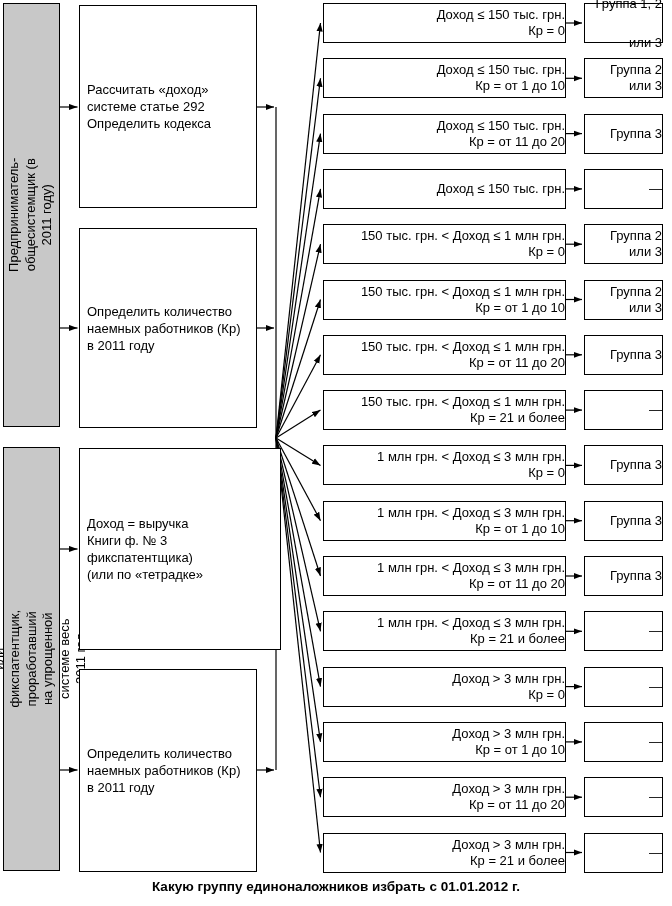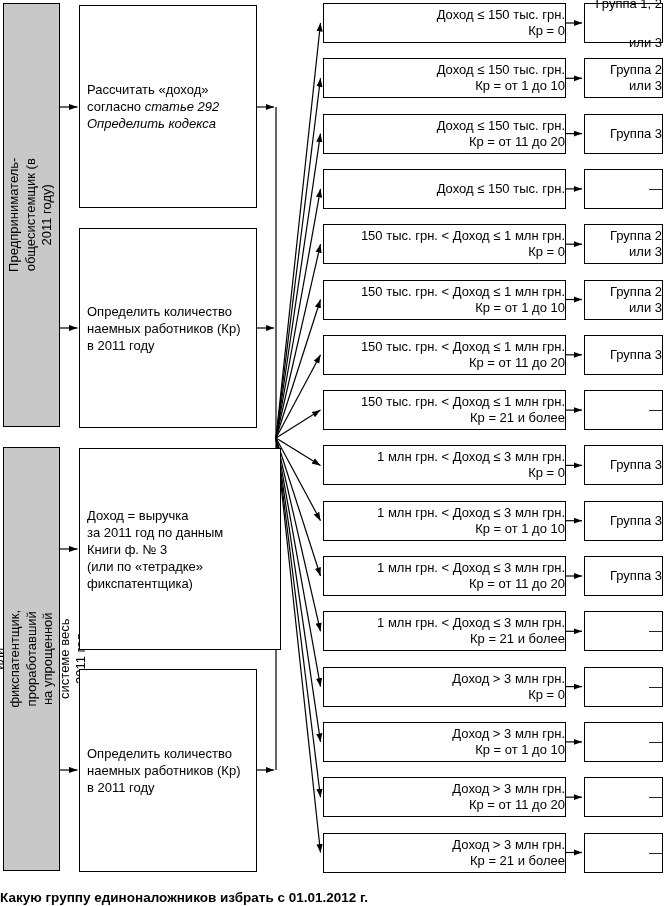--- a/index.html
+++ b/index.html
@@ -50,30 +50,30 @@
   }
   .cond-box, .res-box {
     display: flex;
     flex-direction: column;
     justify-content: center;
     text-align: center;
     font-size: 13px;
     line-height: 16px;
     align-items: flex-end;
   }
-  .it { font-style: italic; }
+  .it { }
   #caption {
     position: absolute;
     left: 0;
     top: 879px;
     width: 672px;
+    text-align: center;
     font-size: 13.5px;
     font-weight: bold;
     z-index: 2;
-    margin-top: 11px;
   }
 </style>
 </head>
 <body>
 
 <div id="stage">
 
   <svg id="connector-svg" viewBox="0 0 672 906" xmlns="http://www.w3.org/2000/svg">
     <defs>
       <marker id="ah" markerUnits="userSpaceOnUse" markerWidth="9" markerHeight="7" refX="8.5" refY="3.5" orient="auto">
@@ -130,34 +130,33 @@
   </div>
 
   <div class="box vlabel" id="vlabel-1" style="left:3px; top:447px; width:57px; height:424px;">
     <div class="vtext">Единоналожник или фикспатентщик, проработавший
 на упрощенной системе весь 2011 год</div>
   </div>
 
   <div id="proc-boxes">
       <div class="box proc-box" style="left: 79px; top: 5px; width: 178px; height: 203px;">
         <div><span>Рассчитать «доход»</span></div>
-        <div><span>согласно </span><span class="it">статье 292</span></div>
+        <div><span>системе </span><span class="it">статье 292</span></div>
         <div><span class="it">Определить кодекса</span></div>
       </div>
       <div class="box proc-box" style="left: 79px; top: 228px; width: 178px; height: 200px;">
         <div><span>Определить количество</span></div>
         <div><span>наемных работников (Кр)</span></div>
         <div><span>в 2011 году</span></div>
       </div>
       <div class="box proc-box" style="left: 79px; top: 448px; width: 202px; height: 202px;">
         <div><span>Доход = выручка</span></div>
-        <div><span>за 2011 год по данным</span></div>
         <div><span>Книги ф. № 3</span></div>
+        <div><span>фикспатентщика)</span></div>
         <div><span>(или по «тетрадке»</span></div>
-        <div><span>фикспатентщика)</span></div>
       </div>
       <div class="box proc-box" style="left: 79px; top: 669px; width: 178px; height: 203px;">
         <div><span>Определить количество</span></div>
         <div><span>наемных работников (Кр)</span></div>
         <div><span>в 2011 году</span></div>
       </div>
     </div>
   <div id="row-boxes">
       <div class="box cond-box" style="left: 322.5px; top: 3px; width: 243.5px; height: 40px;">
         <div>Доход ≤ 150 тыс. грн.</div>

